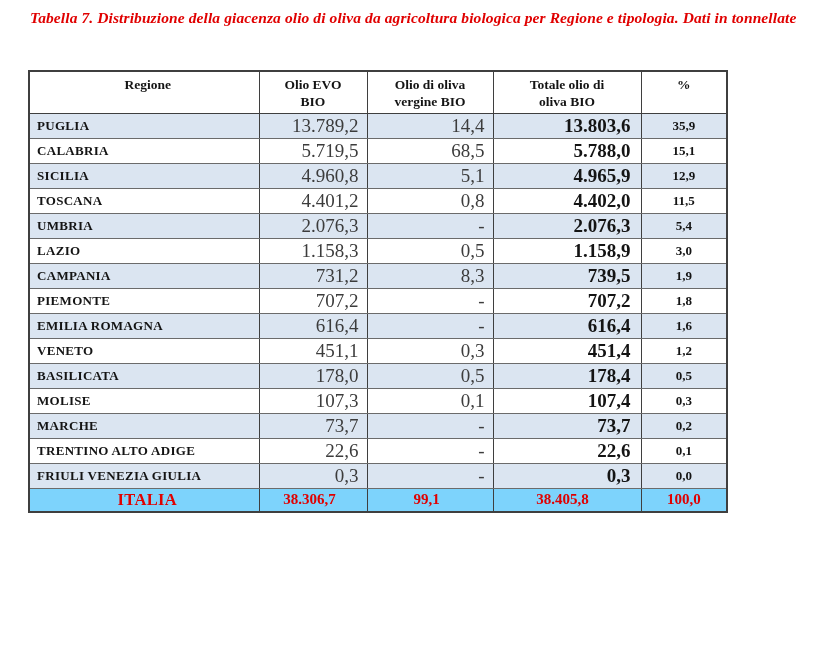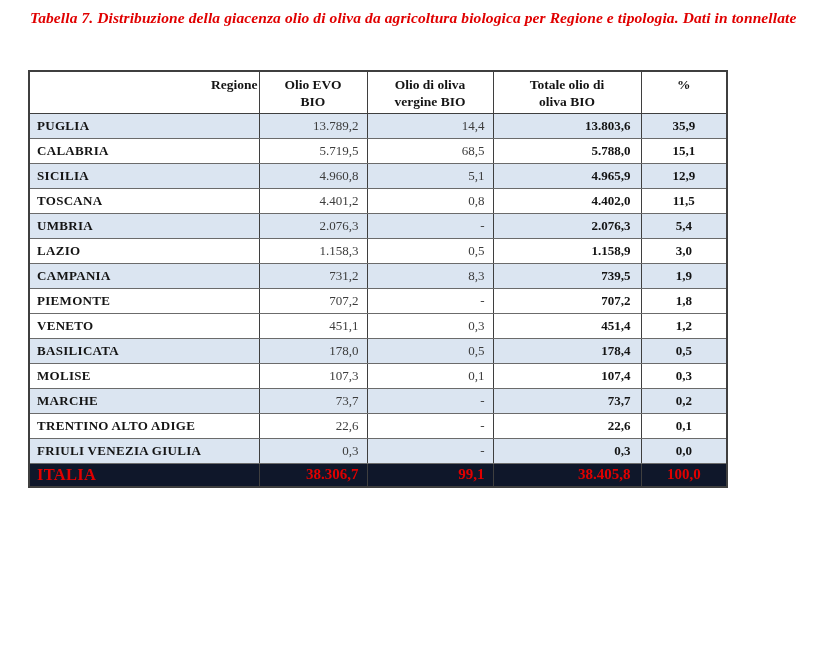--- a/index.html
+++ b/index.html
@@ -60,58 +60,59 @@
     padding-top: 4px;
     font-weight: bold;
     font-size: 13.5px;
     color: var(--text-dark);
     text-align: center;
     white-space: pre-line;
     line-height: 17px;
     background: #ffffff;
     border-bottom: 1px solid var(--border-dark);
   }
-  thead th.h-region { text-align: right; padding-left: 8px; }
+  thead th.h-region { text-align: center; padding-left: 8px; }
 
   tbody td, tfoot td { height: 25px; vertical-align: middle; }
   tbody tr.alt td { background: var(--row-alt); }
 
   td.region {
     font-weight: bold;
     font-size: 13px;
     color: var(--text-dark);
     text-align: left;
     padding-left: 7px;
     letter-spacing: 0.3px;
     white-space: nowrap;
     margin-left: 12px;
   }
   td.num {
     text-align: right;
     padding-right: 8px;
-    font-size: 13px;
+    font-size: 19px;
     font-weight: normal;
     color: var(--text-num);
   }
   td.num.bold {
     font-weight: bold;
     color: var(--text-dark);
     padding-right: 10px;
   }
   td.pct {
     text-align: center;
     font-weight: bold;
     font-size: 13px;
     color: var(--text-dark);
   }
 
   tfoot tr.total-row td {
     height: 20px;
-    background: #0f172a;
+    background: #7dd3fc;
     border-top: 1px solid var(--border-dark);
+    text-align: center;
   }
   tfoot tr.total-row td,
   tfoot tr.total-row td.num,
   tfoot tr.total-row td.pct {
     color: var(--red);
     font-weight: bold;
     font-size: 15px;
   }
   tfoot tr.total-row td.region {
     font-size: 16.5px;
@@ -195,20 +196,27 @@
           <td class="num bold">739,5</td>
           <td class="pct">1,9</td>
         </tr>
         <tr>
           <td class="region">PIEMONTE</td>
           <td class="num">707,2</td>
           <td class="num">-</td>
           <td class="num bold">707,2</td>
           <td class="pct">1,8</td>
         </tr>
+        <tr class="alt">
+          <td class="region">EMILIA ROMAGNA</td>
+          <td class="num">616,4</td>
+          <td class="num">-</td>
+          <td class="num bold">616,4</td>
+          <td class="pct">1,6</td>
+        </tr>
         <tr>
           <td class="region">VENETO</td>
           <td class="num">451,1</td>
           <td class="num">0,3</td>
           <td class="num bold">451,4</td>
           <td class="pct">1,2</td>
         </tr>
         <tr class="alt">
           <td class="region">BASILICATA</td>
           <td class="num">178,0</td>

